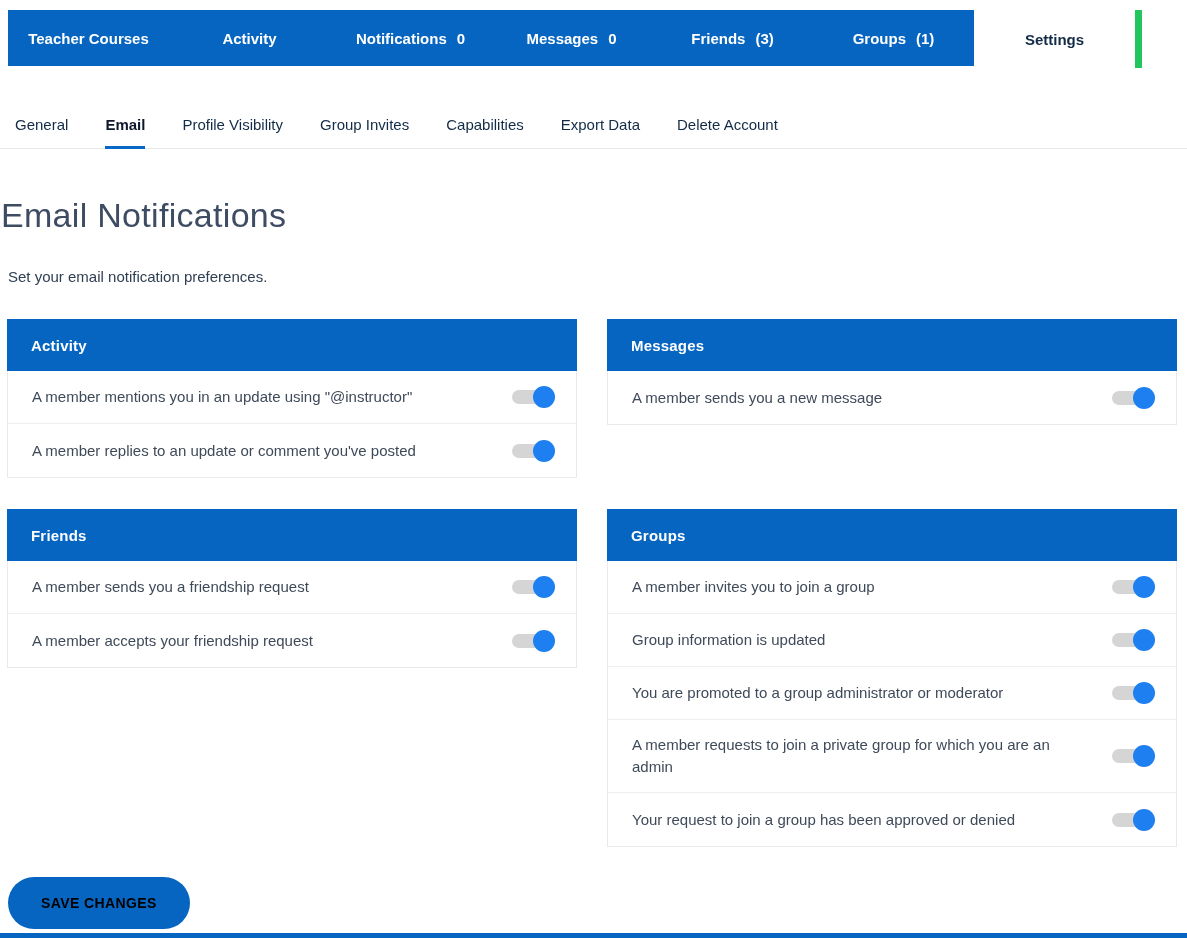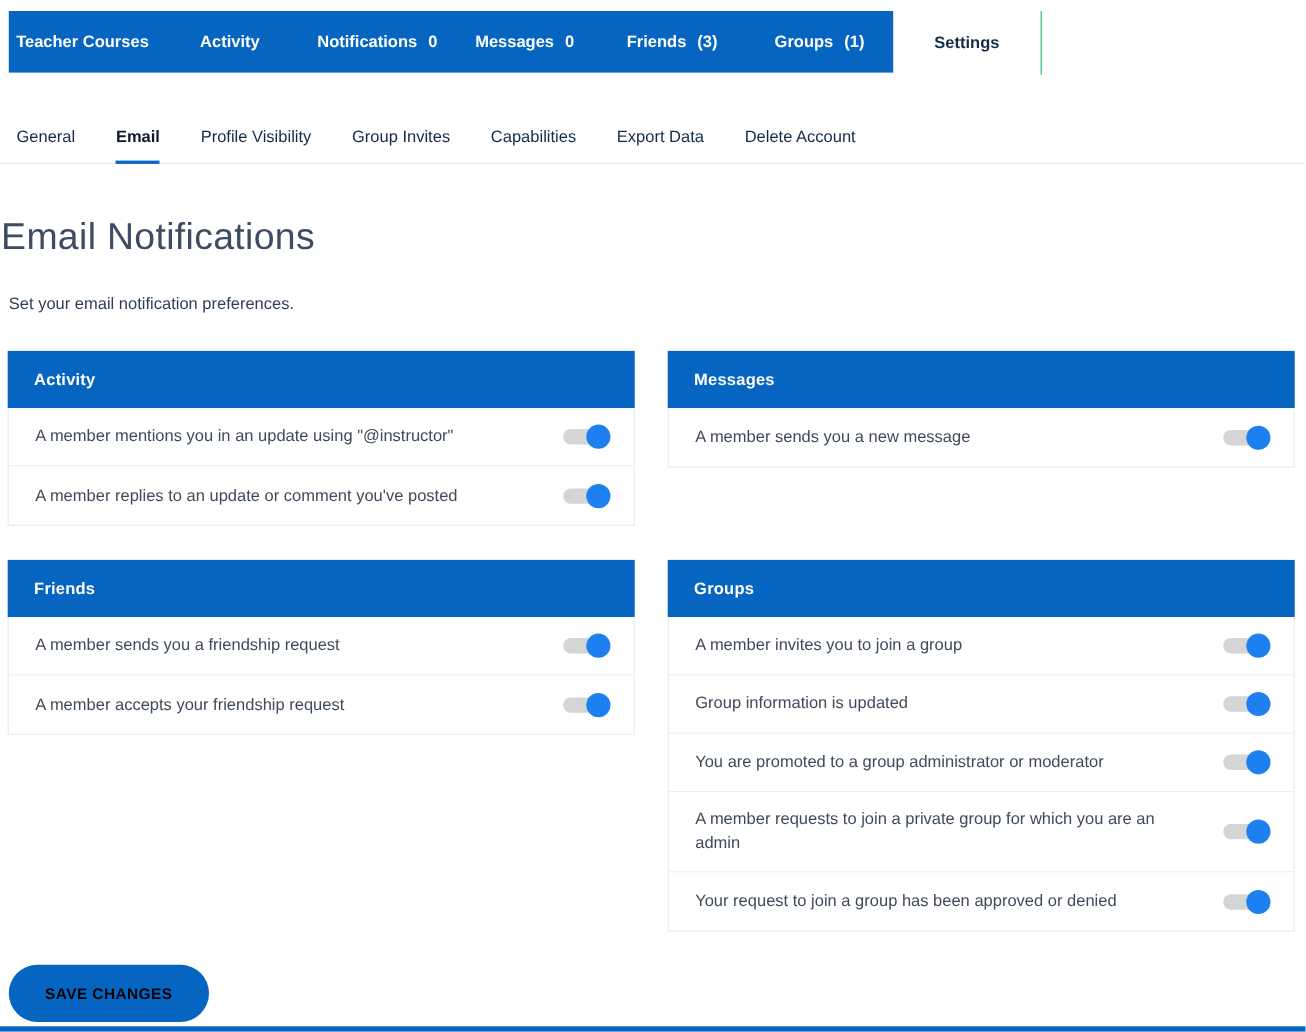--- a/index.html
+++ b/index.html
@@ -1,32 +1,32 @@
 <!DOCTYPE html>
 <html><head>
 <meta charset="utf-8">
 <style>
   * { margin: 0; padding: 0; box-sizing: border-box; }
   html, body { width: 1187px; height: 938px; background: #ffffff; overflow: hidden; }
   body { font-family: "Liberation Sans", sans-serif; position: relative; }
 
   
   .topnav {
-    position: absolute; top: 10px; left: 8px; width: 939px; height: 56px;
+    position: absolute; top: 10px; left: 8px; width: 1134px; height: 56px;
     background: #0665c1; display: flex; align-items: stretch;
   }
   .nav-item {
     flex: 1; display: flex; align-items: center; justify-content: center;
     color: #ffffff; font-size: 15px; font-weight: 700; cursor: pointer;
     white-space: nowrap;
   }
   .nav-item .nav-count { margin-left: 10px; font-weight: 700; }
   .nav-item.active {
     background: #ffffff; color: #122b46; height: 58px;
-    border-right: 1px solid #22c55e;
+    border-right: 7px solid #22c55e;
   }
 
   
   .subtabs {
     position: absolute; top: 108px; left: 0; width: 1187px;
     border-bottom: 1px solid #e8e8e8;
     display: flex; gap: 37px; padding-left: 15px;
   }
   .subtab {
     font-size: 15px; font-weight: 500; color: #122b46; cursor: pointer;

